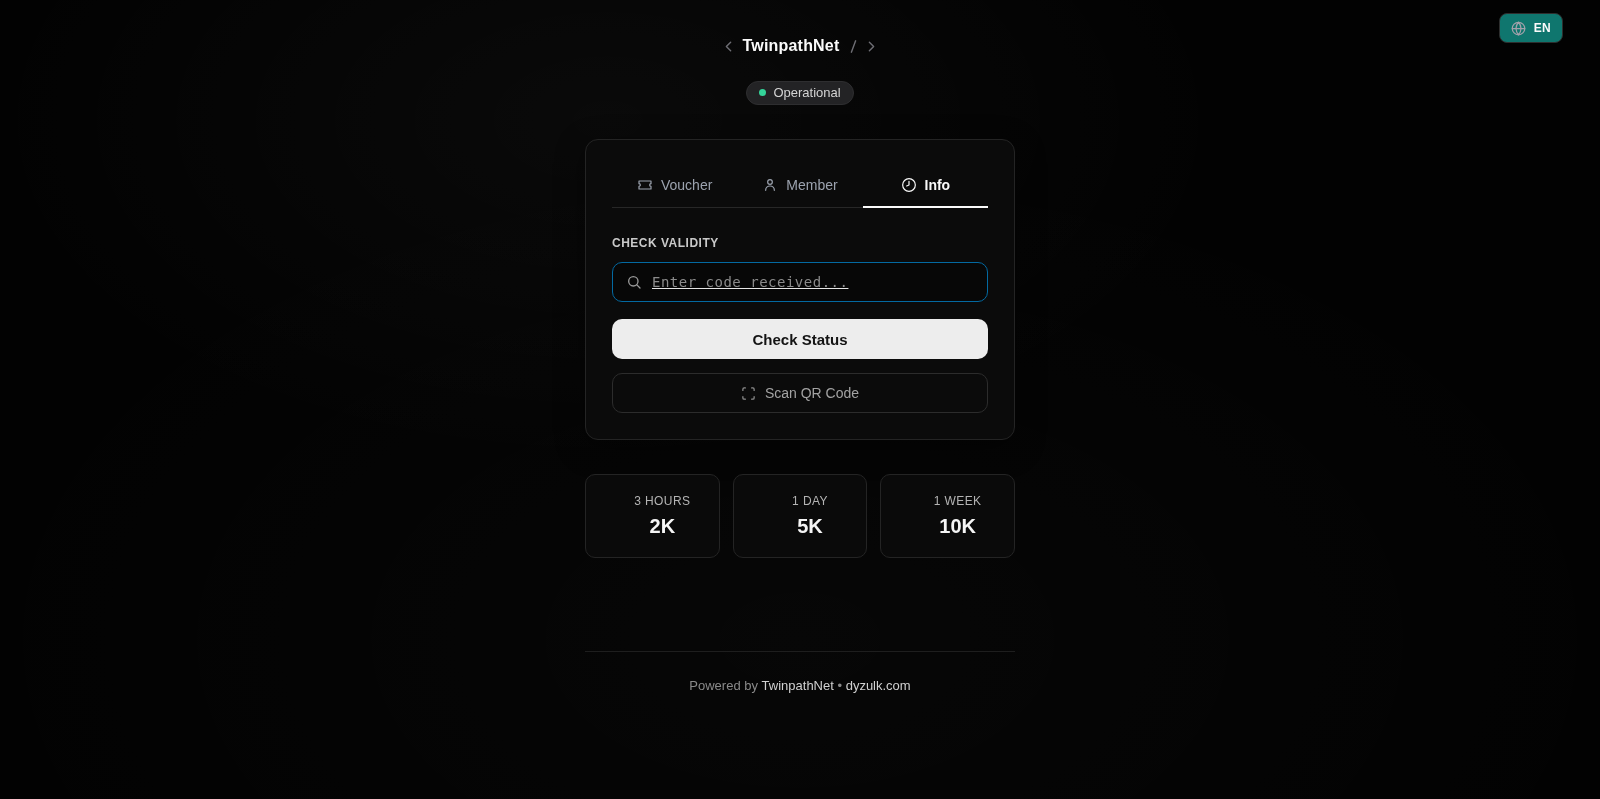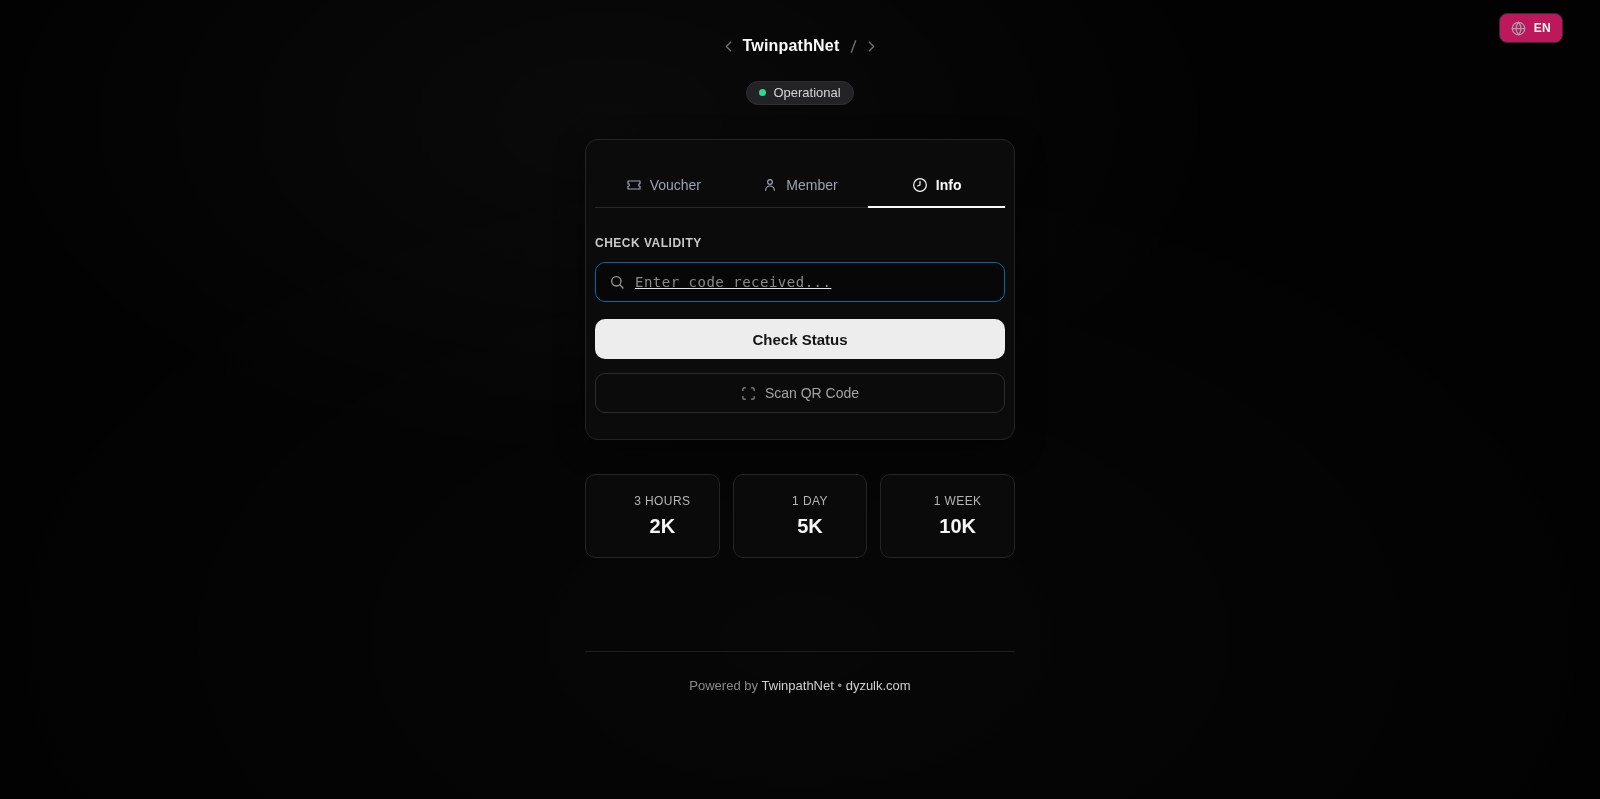--- a/index.html
+++ b/index.html
@@ -13,21 +13,21 @@
     color:#e5e5e5;
     position:relative;
   }
   svg { display:block; }
 
   
   .lang-btn {
     position:absolute; top:13px; right:37px;
     height:30px; padding:0 11px;
     display:flex; align-items:center; gap:8px;
-    background:#be185d; border:1px solid #2e2e2e; border-radius:8px;
+    background:#0f766e; border:1px solid #2e2e2e; border-radius:8px;
     color:#fafafa; font-size:12px; font-weight:700; letter-spacing:.3px;
     font-family:"Liberation Sans", sans-serif; cursor:pointer;
   }
   .lang-btn svg { color:#a1a1aa; }
 
   
   .header { padding-top:37px; text-align:center; }
   .brand-row {
     display:flex; align-items:center; justify-content:center; gap:5px;
     color:#fafafa;
@@ -39,21 +39,21 @@
     display:inline-flex; align-items:center; gap:7px;
     background:#232325; border:1px solid #2e2e30; border-radius:999px;
     padding:3px 12px 4px; font-size:13px; color:#d4d4d4;text-align:right;
   }
   .status-dot { width:7px; height:7px; border-radius:50%; background:var(--status-color,#34d399); }
 
   
   .main-card {
     width:430px; margin:34px auto 0;
     background:#0b0b0b; border:1px solid #242424; border-radius:13px;
-    padding:24px 9px 26px;
+    padding:24px 26px 26px;
     box-shadow:0 8px 30px rgba(0,0,0,.45);
   }
   .tab-list { display:grid; grid-template-columns:1fr 1fr 1fr; border-bottom:1px solid #272727; }
   .tab {
     height:44px; display:flex; align-items:center; justify-content:center; gap:8px;
     color:#9ca3af; font-size:14px; font-weight:500; cursor:pointer;
     border-bottom:2px solid transparent; margin-bottom:-1px;
   }
   .tab.active { color:#fafafa; border-bottom-color:#fafafa; font-weight:600; }
 

